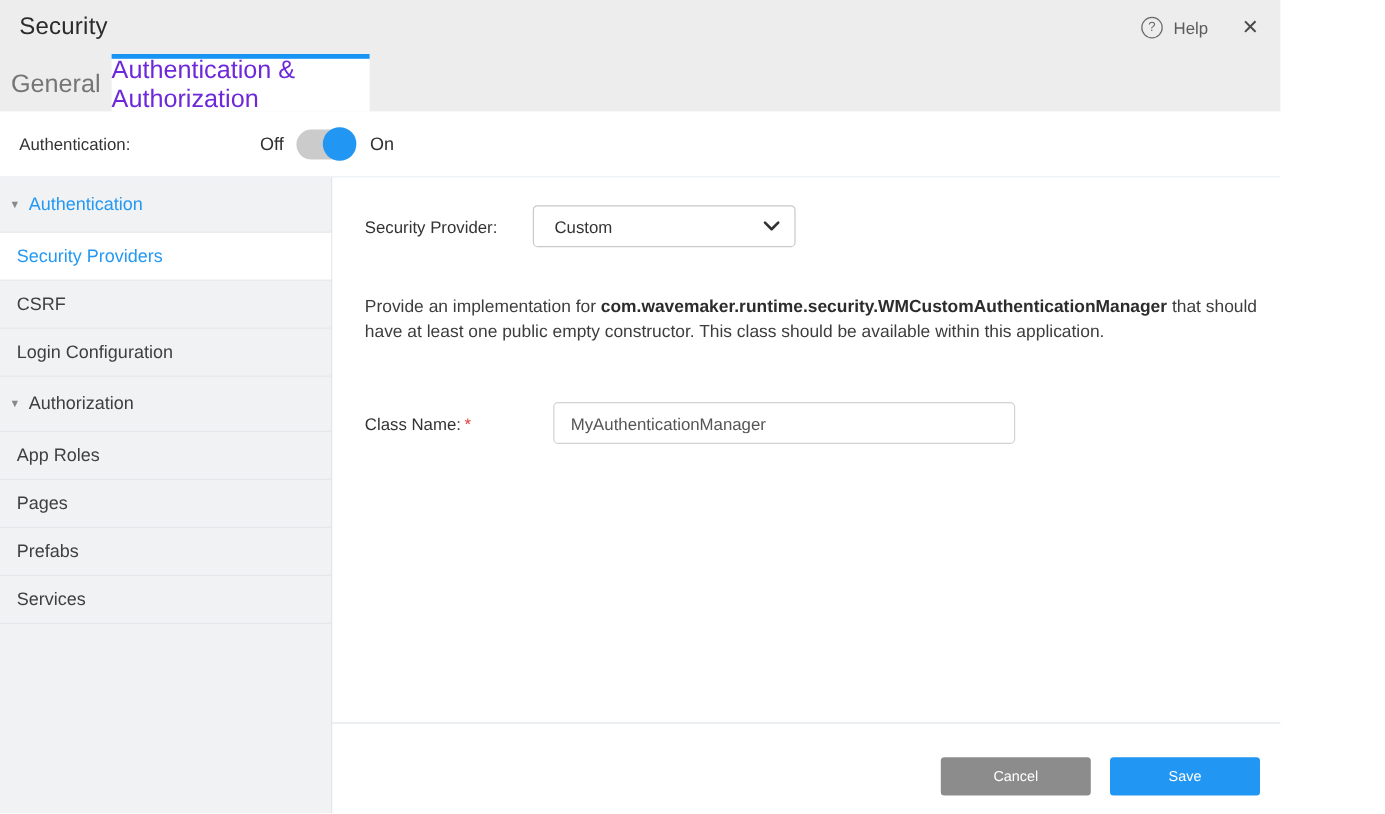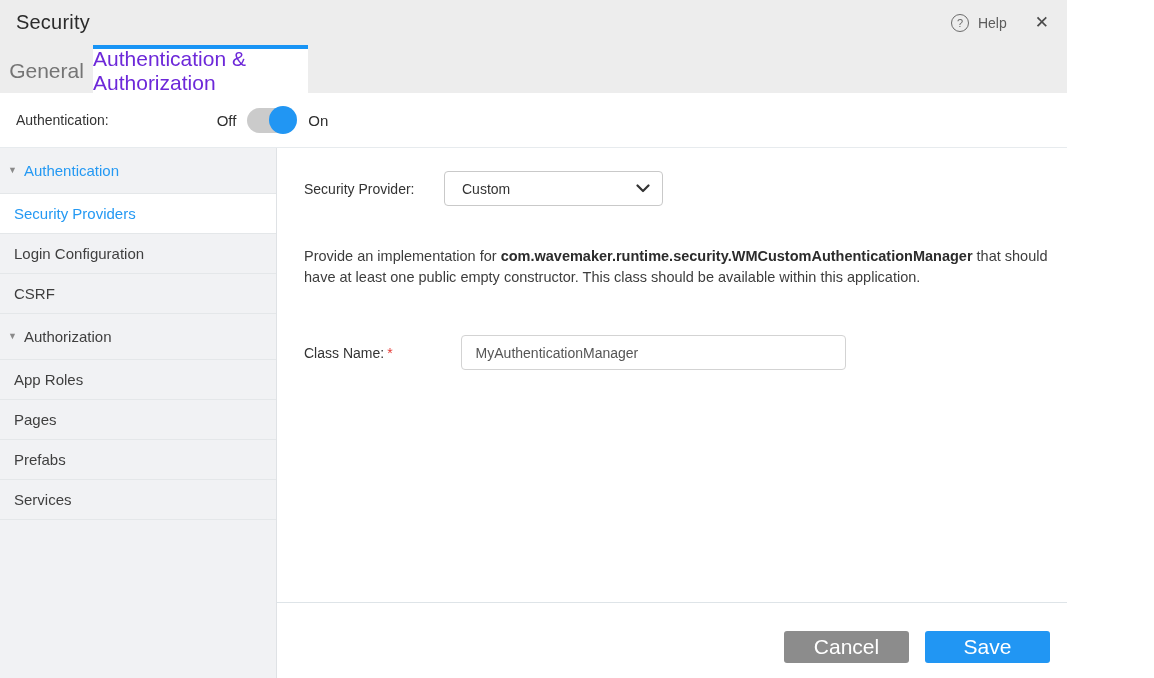--- a/index.html
+++ b/index.html
@@ -66,21 +66,21 @@
   .description{margin-top:40px;max-width:842px;font-size:14.5px;line-height:21px;color:#3d3d3d;}
   .description b{color:#2c2c2c;}
   .class-row{margin-top:47px;}
   .req{color:var(--required_red);margin-left:3px;}
   .text-input{width:385px;height:35px;border:1px solid #d3d3d3;border-radius:4px;
     padding:0 14px;font-size:14px;color:#555;font-family:"Liberation Sans",sans-serif;
     margin-left:68px;outline:none;background:#fff;}
   .divider{position:absolute;left:0;right:0;top:454px;height:1px;background:#dee4e8;}
   .footer{position:absolute;right:17px;bottom:15px;display:flex;gap:16px;}
   .btn{width:125px;height:32px;border:none;border-radius:3px;color:#fff;
-    font-size:21px;font-family:"Liberation Sans",sans-serif;cursor:pointer;}
+    font-size:12px;font-family:"Liberation Sans",sans-serif;cursor:pointer;}
   .btn.cancel{background:var(--cancel_gray);}
   .btn.save{background:var(--accent);}
 </style>
 </head>
 <body>
 
 <div class="window">
 
   <div class="header">
     <div class="title">Security</div>
@@ -114,24 +114,24 @@
   <div class="body">
     <div class="sidebar">
         <div class="sb-row section accent">
           <span class="tri">▼</span>
           <span>Authentication</span>
         </div>
         <div class="sb-row item active">
           <span>Security Providers</span>
         </div>
         <div class="sb-row item">
-          <span>Login Configuration</span>
+          <span>CSRF</span>
         </div>
         <div class="sb-row item">
-          <span>CSRF</span>
+          <span>Login Configuration</span>
         </div>
         <div class="sb-row section">
           <span class="tri">▼</span>
           <span>Authorization</span>
         </div>
         <div class="sb-row item">
           <span>App Roles</span>
         </div>
         <div class="sb-row item">
           <span>Pages</span>

